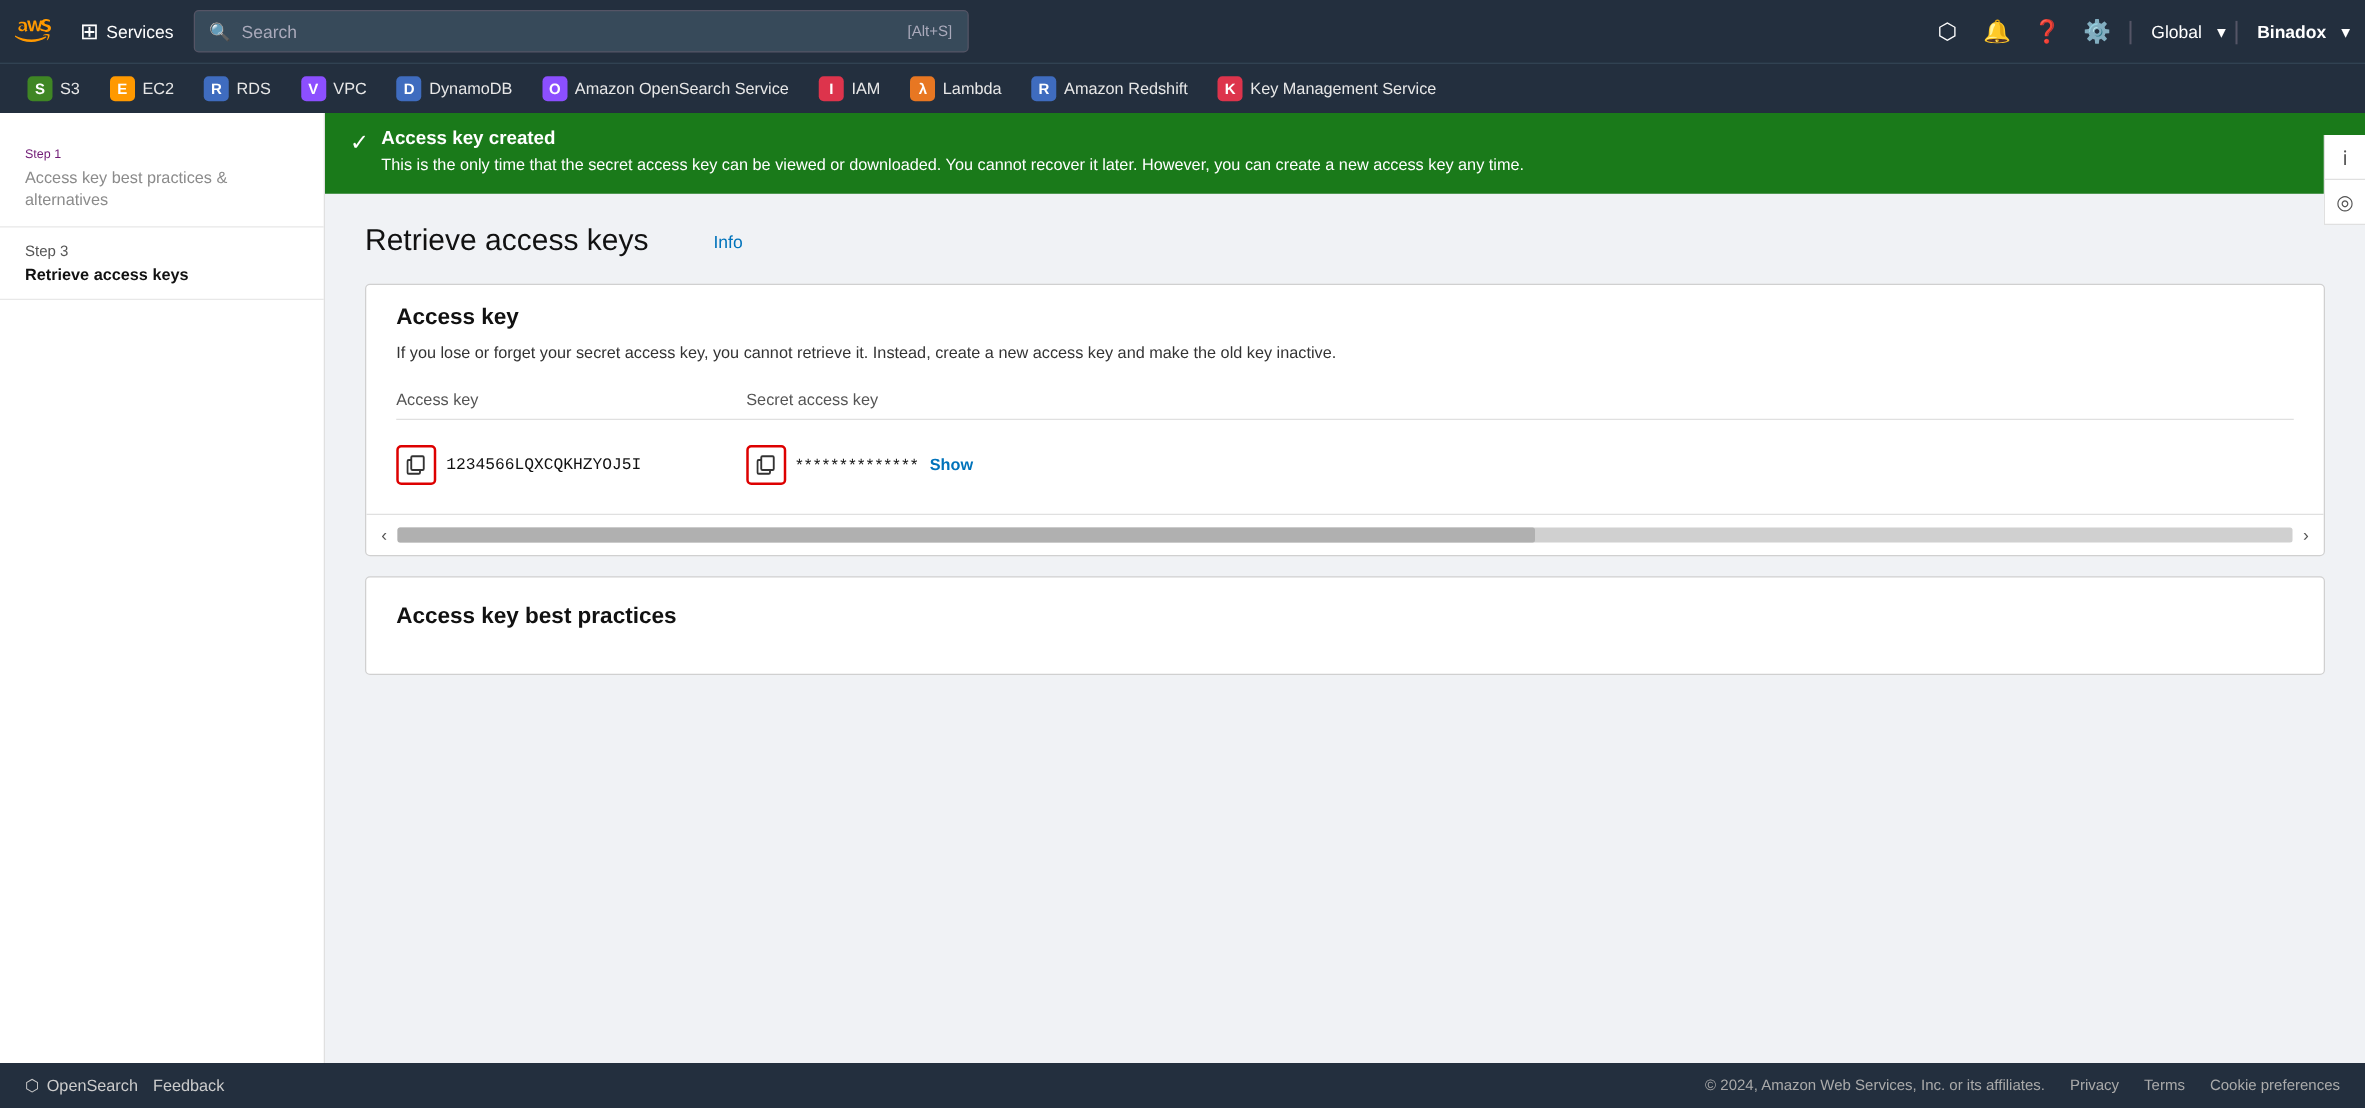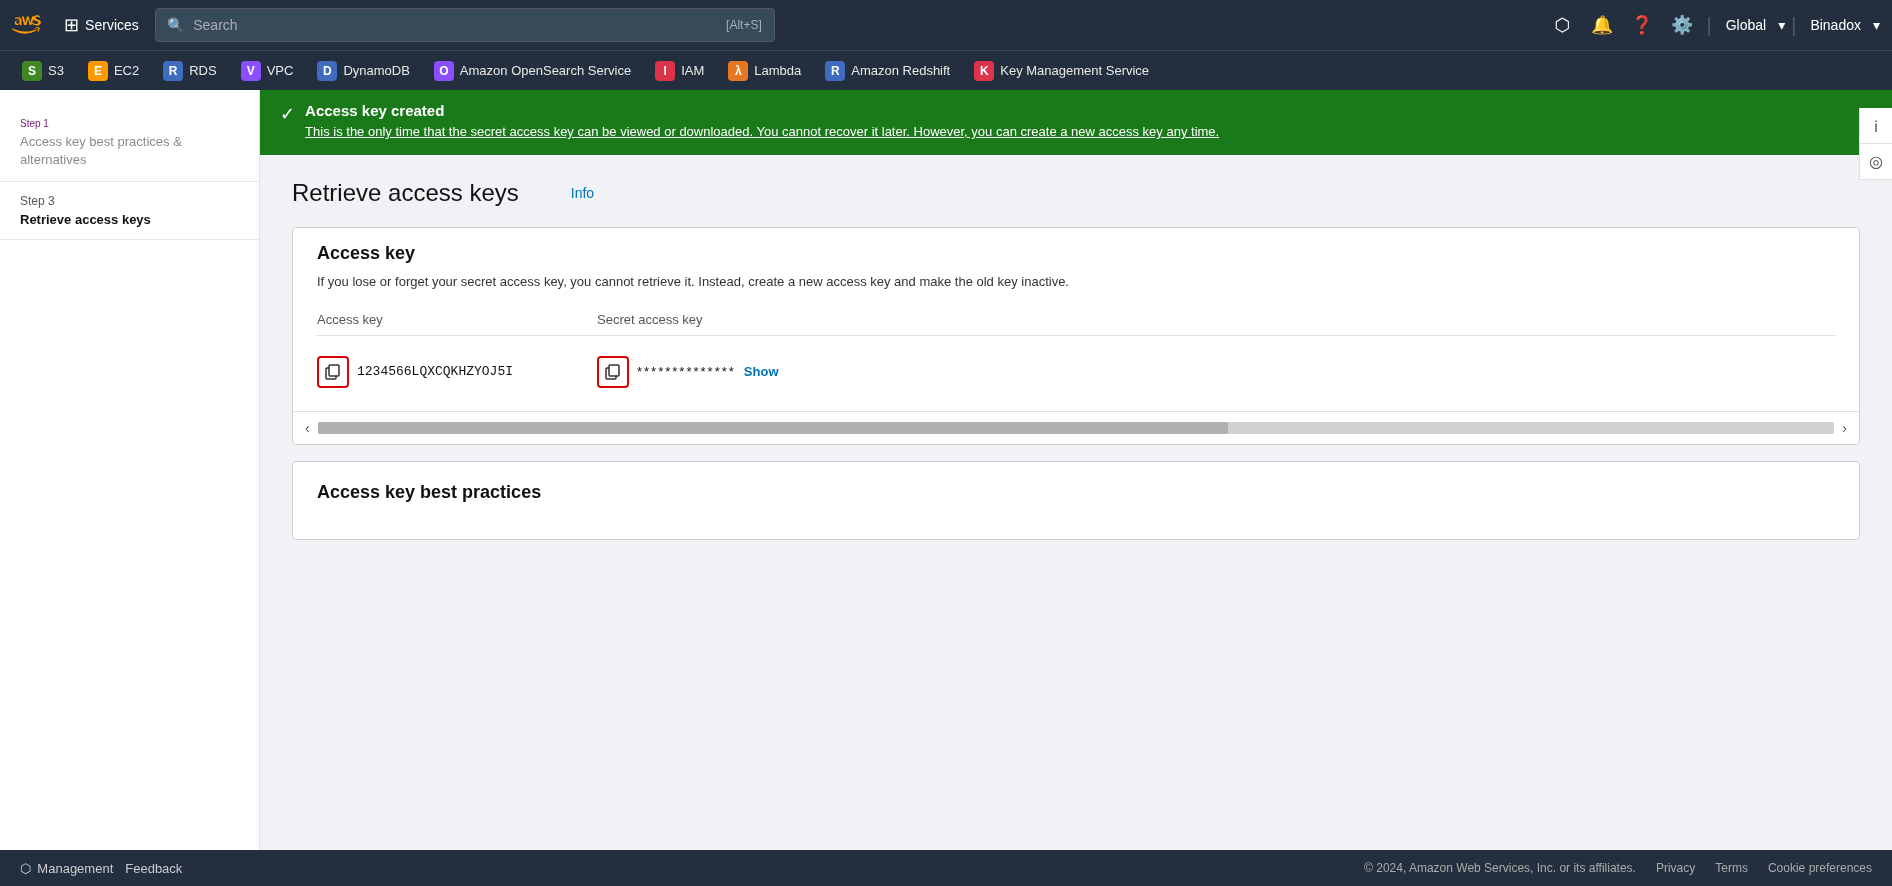--- a/index.html
+++ b/index.html
@@ -41,21 +41,21 @@
       font-size: 14px; width: 100%;
     }
     .search-bar input::placeholder { color: #aab; }
     .search-shortcut { color: #aab; font-size: 12px; white-space: nowrap; }
     .nav-right { margin-left: auto; display: flex; align-items: center; gap: 4px; }
     .nav-icon-btn {
       width: 36px; height: 36px; display: flex; align-items: center; justify-content: center;
       color: #fff; cursor: pointer; border-radius: 4px; font-size: 18px;
     }
     .nav-region { color: #fff; cursor: pointer; padding: 4px 8px; border-radius: 4px; font-size: 14px; }
-    .nav-account { color: #fff; cursor: pointer; padding: 4px 8px; border-radius: 4px; font-size: 14px; }
+    .nav-account { color: #fff; cursor: pointer; padding: 4px 8px; border-radius: 4px; font-size: 14px; font-weight: bold; }
     .nav-divider { color: #556; font-size: 20px; margin: 0 2px; }
 
     
     .service-tabs {
       background: #232f3e;
       border-top: 1px solid #374a5a;
       display: flex;
       align-items: center;
       padding: 0 12px;
       height: 40px;
@@ -101,21 +101,21 @@
       background: #1a7a1a;
       color: #fff;
       padding: 12px 20px 14px 20px;
       display: flex;
       align-items: flex-start;
       gap: 10px;
       margin-left: 0;
     }
     .banner-check { font-size: 18px; margin-top: 1px; flex-shrink: 0; }
     .banner-title { font-size: 15px; font-weight: bold; margin-bottom: 4px; }
-    .banner-desc { font-size: 13px; line-height: 1.4; text-decoration: underline; }
+    .banner-desc { font-size: 13px; line-height: 1.4; }
 
     
     .content-area {
       flex: 1;
       padding: 0;
       background: #f0f2f5;
       overflow-x: hidden;
     }
     .content-inner {
       padding: 24px 32px;
@@ -380,21 +380,21 @@
     <div class="side-icon-btn" title="Info">ℹ</div>
     <div class="side-icon-btn" title="Feedback">◎</div>
   </div>
 
 </div>
 
 <footer class="bottom-bar">
   <div class="bottom-left">
     <div class="cloudshell-btn">
       <span>⬡</span>
-      <span>Management</span>
+      <span>OpenSearch</span>
     </div>
     <span class="feedback-btn">Feedback</span>
   </div>
   <div class="bottom-right">
     <span>© 2024, Amazon Web Services, Inc. or its affiliates.</span>
     <span class="bottom-link">Privacy</span>
     <span class="bottom-link">Terms</span>
     <span class="bottom-link">Cookie preferences</span>
   </div>
 </footer>

